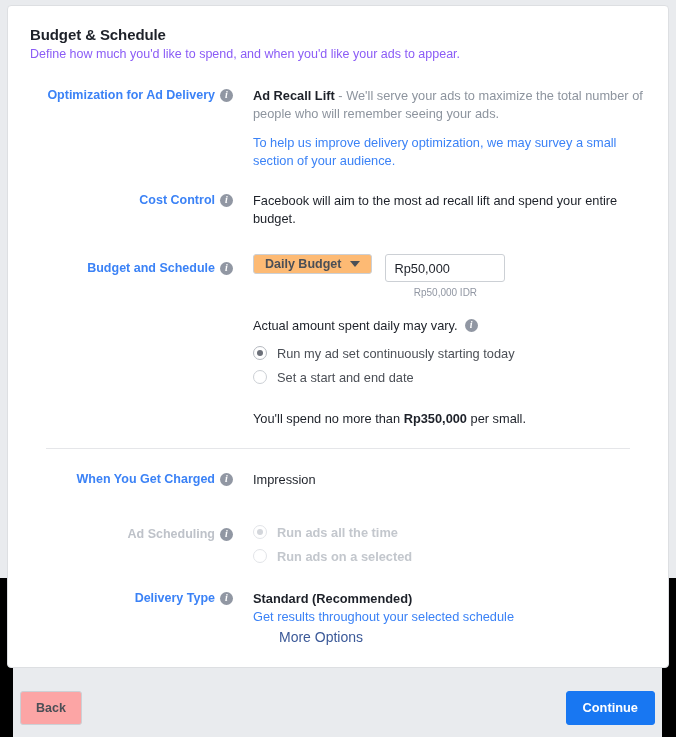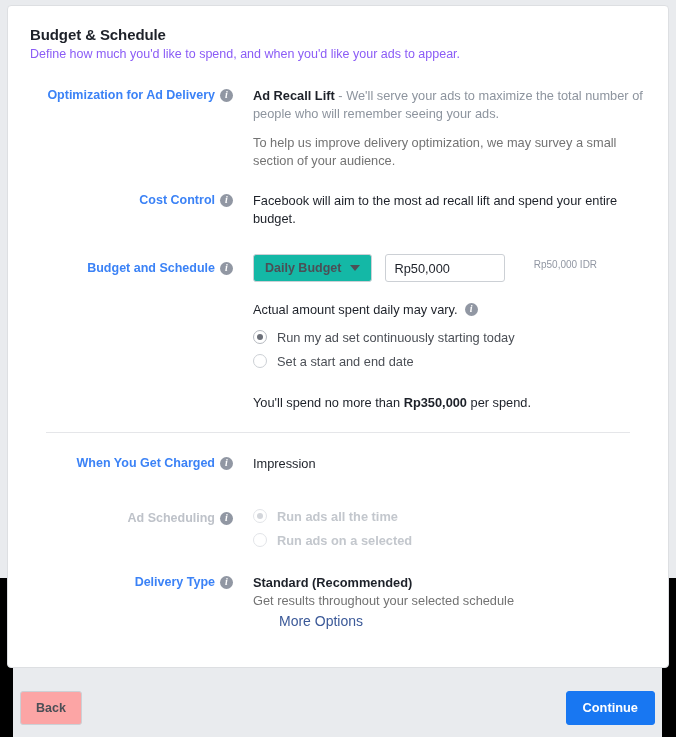--- a/index.html
+++ b/index.html
@@ -62,50 +62,50 @@
   .info-icon::after {
     content: "i";
     position: absolute; left: 0; right: 0; top: -1px;
     text-align: center;
     font-family: "Liberation Serif", serif;
     font-size: 10px; font-weight: bold; font-style: italic;
     color: #fff; line-height: 14px;
   }
 
   .txt { font-size: 12.8px; color: #1d2129; line-height: 18px; }
-  .txt-muted { font-size: 12.8px; color: #737373; line-height: 18px; }
+  .txt-muted { font-size: 12.8px; color: #3b82f6; line-height: 18px; }
   .txt-strong { font-weight: bold; }
   .para-gap { margin-top: 11px; }
 
   
   .opt-line1 .lead { color: #1d2129; }
   .opt-line1 .rest { color: #8d949e; }
 
   
   .budget-controls { display: flex; align-items: flex-start; gap: 13px; }
   .select-btn {
-    height: 28px;
+    height: 20px;
     min-width: 113px;
-    background: #14b8a6;
+    background: #fdba74;
     border: 1px solid #ccd0d5;
     border-radius: 3px;
     display: flex; align-items: center; justify-content: center;
     gap: 9px;
     padding: 0 11px;
     font-size: 12.5px; font-weight: bold; color: #4b4f56;
     cursor: pointer;
   }
   .caret-down {
     width: 0; height: 0;
     border-left: 5px solid transparent;
     border-right: 5px solid transparent;
     border-top: 6px solid #4b4f56;
     display: inline-block;
   }
-  .amount-wrap { display: flex; flex-direction: row; }
+  .amount-wrap { display: flex; flex-direction: column; }
   .amount-input {
     width: 120px; height: 28px;
     border: 1px solid #ccd0d5;
     border-radius: 3px;
     background: #fff;
     font-size: 12.8px; color: #1d2129;
     padding: 0 8px;
     font-family: "Liberation Sans", sans-serif;
   }
   .amount-hint {
@@ -234,21 +234,21 @@
               <span class="radio checked"></span>
               <span class="radio-label">Run my ad set continuously starting today</span>
             </div>
             <div class="radio-item">
               <span class="radio"></span>
               <span class="radio-label">Set a start and end date</span>
             </div>
           </div>
 
           <div class="spend-note">
-            <span>You'll spend no more than </span><span class="txt-strong">Rp350,000</span><span> per spend.</span>
+            <span>You'll spend no more than </span><span class="txt-strong">Rp350,000</span><span> per small.</span>
           </div>
 
         </div>
       </div>
 
       <div class="divider"></div>
 
       <div class="row" style="margin-top:22px;">
         <div class="label-col">
           <span>When You Get Charged</span>

